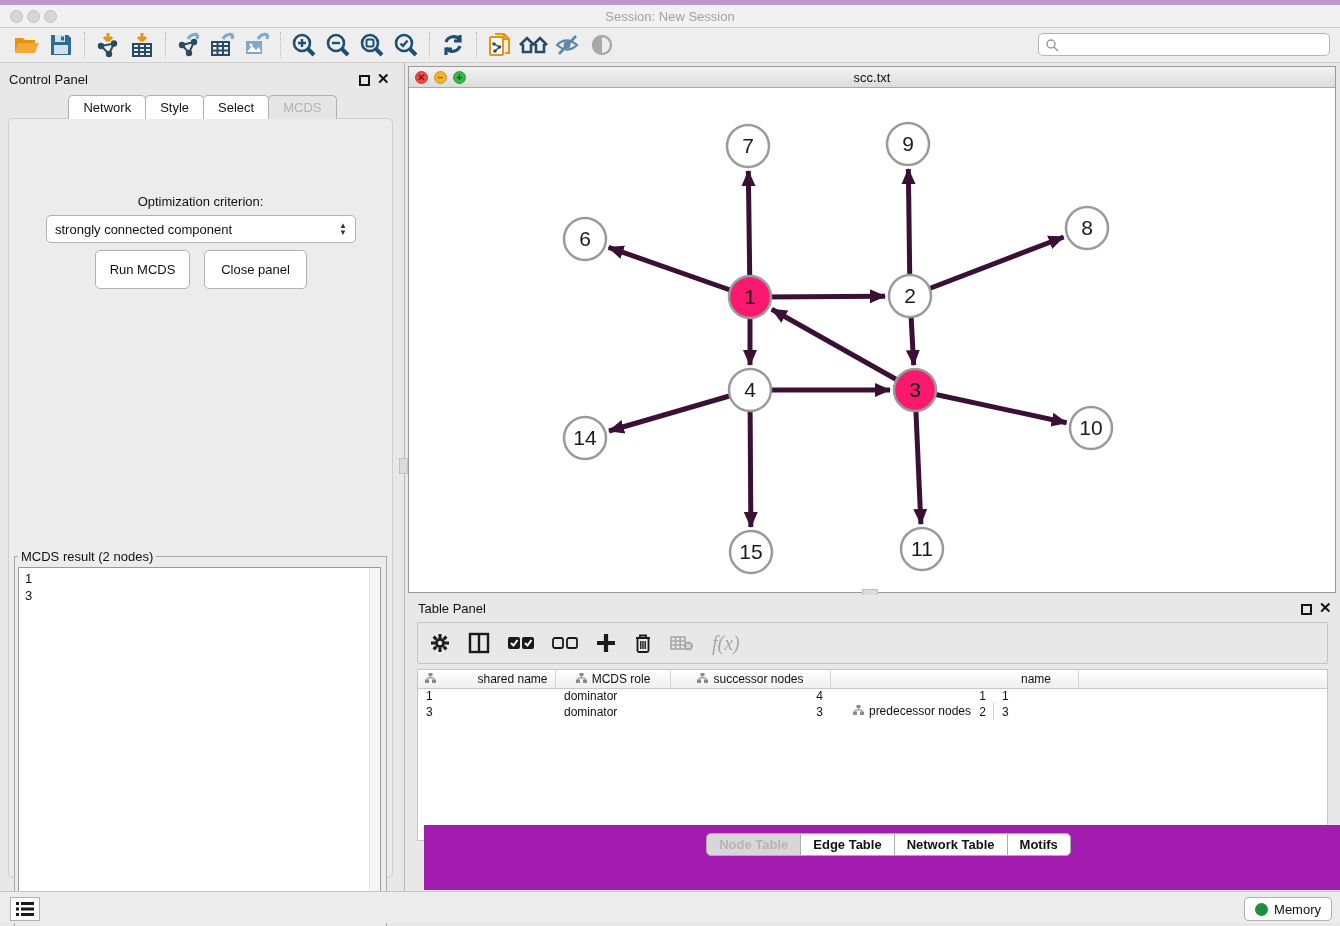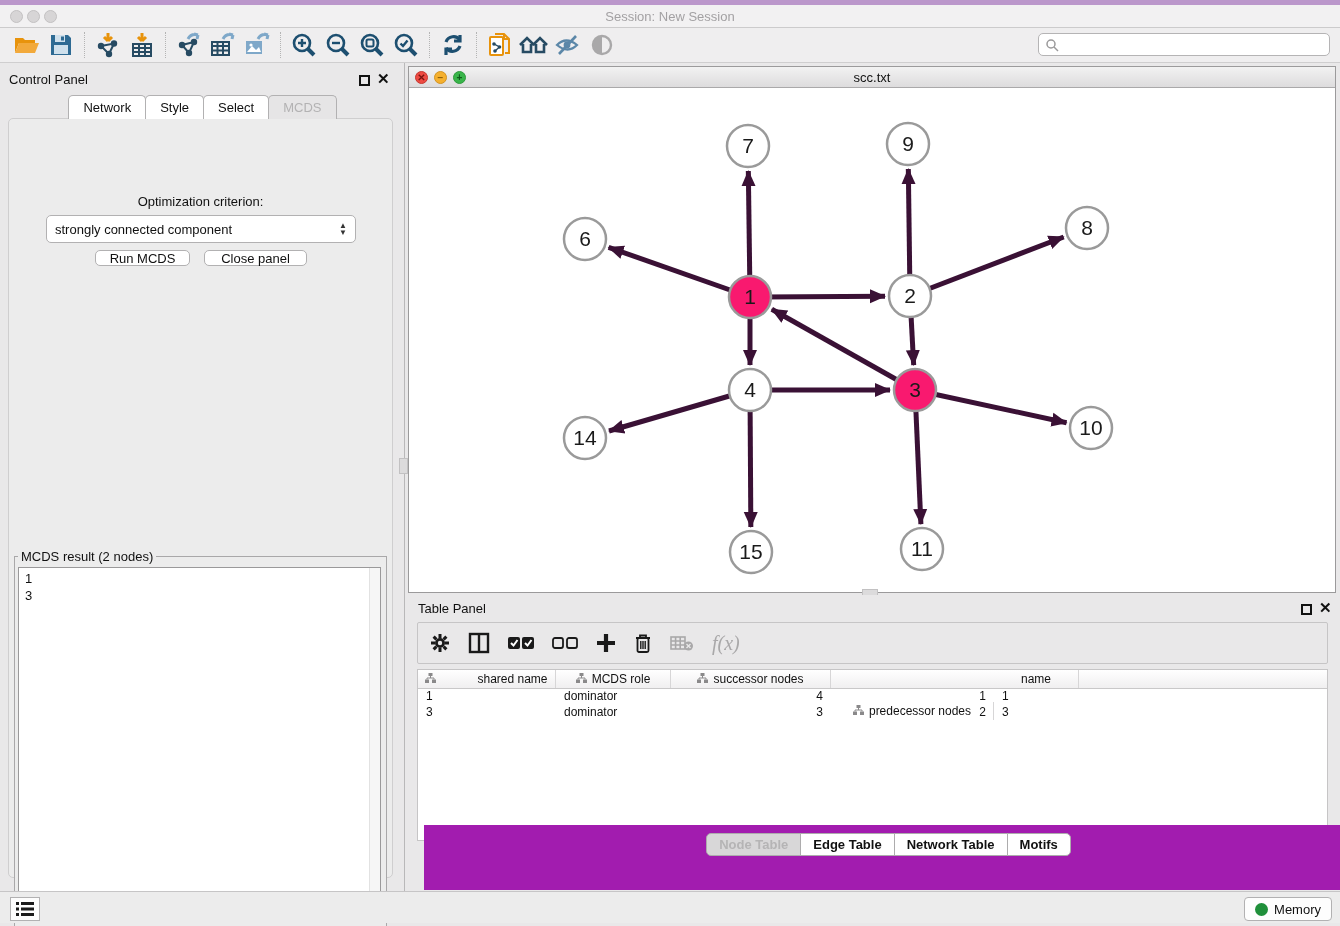--- a/index.html
+++ b/index.html
@@ -36,21 +36,21 @@
     border:1px solid #b2b1b2; border-bottom:none; border-radius:5px 5px 0 0; margin:0 -1px 0 0;
     color:#111; position:relative; }
   .cp-tab.active { background:#e6e5e6; color:#b3b2b3; }
   #cp-content { position:absolute; left:8px; top:55px; width:385px; height:760px; background:#ececec;
     border:1px solid #cfcecf; border-radius:5px; }
   #opt-label { position:absolute; left:0; top:75px; width:100%; text-align:center; font-size:13px; color:#111; }
   #criterion-select { position:absolute; left:37px; top:96px; width:310px; height:28px; background:#fff;
     border:1px solid #b2b1b2; border-radius:5px; font-size:13px; display:flex; align-items:center;
     padding:0 8px; color:#111; }
   #criterion-select .chevrons { margin-left:auto; font-size:8px; line-height:7px; color:#333; text-align:center; }
-  .cp-btn { position:absolute; top:131px; height:16px; background:#fff; border:1px solid #b2b1b2;
+  .cp-btn { position:absolute; top:131px; height:39px; background:#fff; border:1px solid #b2b1b2;
     border-radius:5px; font-size:13px; color:#111; display:flex; align-items:center; justify-content:center; }
   #run-btn { left:86px; width:95px; }
   #closepanel-btn { left:195px; width:103px; }
   #mcds-fieldset { position:absolute; left:5px; top:430px; width:373px; height:378px;
     border:1px solid #a9a8a9; background:#ececec; }
   #mcds-fieldset legend { font-size:13px; color:#111; margin-left:3px; padding:0 3px; }
   #mcds-resultbox { position:absolute; left:3px; top:3px; width:363px; height:352px; background:#fff;
     border:1px solid #9a999a; }
   #mcds-scroll { position:absolute; right:0; top:0; width:11px; height:100%; background:#f6f6f6;
     border-left:1px solid #e2e2e2; }

